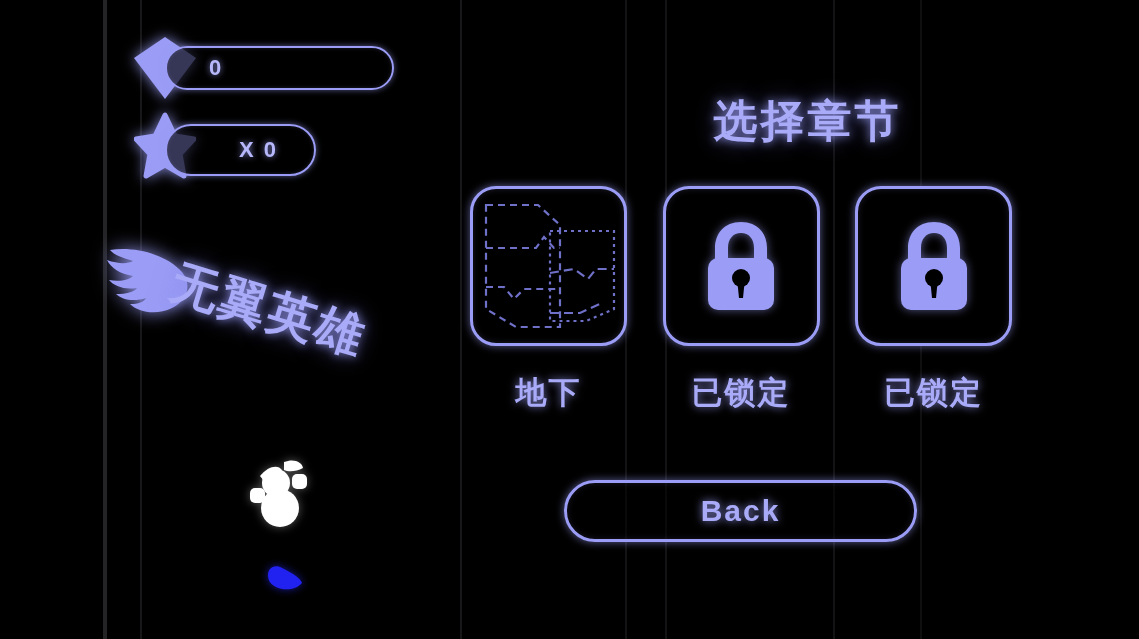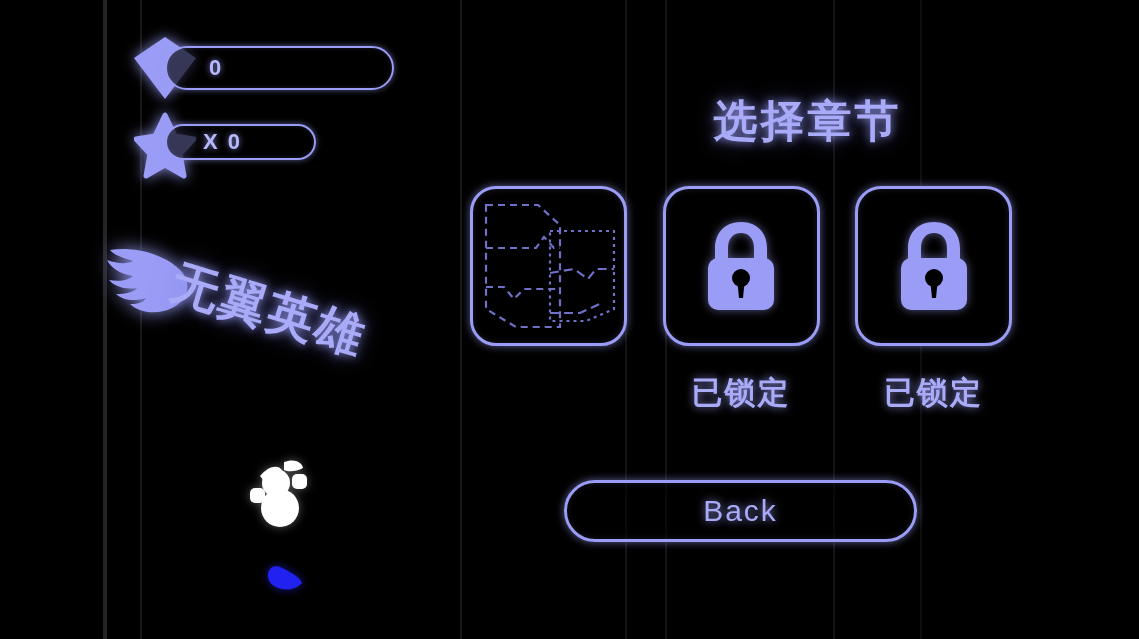--- a/index.html
+++ b/index.html
@@ -43,21 +43,21 @@
   .pill-text {
     color: #b7b8fb;
     font-size: 22px;
     font-weight: bold;
     letter-spacing: 2px;
     text-shadow: 0 0 6px rgba(154,156,245,0.8);
     white-space: nowrap;
   }
 
   .gem-pill  { left: 165px; top: 46px;  width: 229px; height: 44px; padding-left: 42px; }
-  .star-pill { left: 165px; top: 124px; width: 151px; height: 36px; padding-left: 36px; }
+  .star-pill { left: 165px; top: 124px; width: 151px; height: 52px; padding-left: 36px; justify-content: center; }
 
   .icon-glow { position: absolute; filter: drop-shadow(0 0 7px rgba(154,156,245,0.85)); }
   .gem-icon  { left: 128px; top: 31px;  width: 74px;  height: 74px; }
   .star-icon { left: 134px; top: 112px; width: 62px;  height: 68px; }
 
   
   .title-group {
     position: absolute;
     left: 104px;
     top: 228px;
@@ -154,21 +154,21 @@
     background: rgba(0,0,0,0.5);
     box-shadow: 0 0 9px rgba(154,156,245,0.6), inset 0 0 7px rgba(154,156,245,0.15);
     display: flex;
     align-items: center;
     justify-content: center;
     cursor: pointer;
   }
   .back-label {
     color: #a9abf8;
     font-size: 30px;
-    font-weight: normal;
+    font-weight: bold;
     letter-spacing: 2px;
     text-shadow: 0 0 8px rgba(154,156,245,0.85);
   }
 </style>
 </head>
 <body>
 
 <div id="screen">
 
   <div class="bg-lines" id="bg-lines">
@@ -247,20 +247,21 @@
           </g>
           <g fill="none" stroke="#6f70c8" stroke-width="2.2" stroke-dasharray="3 4" stroke-linecap="butt">
             <path d="M74 40 L138 40 L138 118 L110 130 L74 130 Z"></path>
           </g>
           <g fill="none" stroke="#6f70c8" stroke-width="2.2" stroke-dasharray="9 5" stroke-linecap="butt">
             <path d="M74 82 L98 78 L112 88 L120 78 L138 78"></path>
             <path d="M74 122 L104 122 L126 112"></path>
           </g>
         </svg>
       </div>
+      <div class="chapter-label">地下</div>
     </div>
 
     <div class="chapter">
       <div class="chapter-card">
         <svg class="lock-icon" viewBox="0 0 86 96">
           <path d="M43 4 C26 4 17 16 17 30 L17 46 L30 46 L30 30 C30 21 35 15 43 15
                    C51 15 56 21 56 30 L56 46 L69 46 L69 30 C69 16 60 4 43 4 Z" fill="#9a9cf5"></path>
           <rect x="10" y="40" width="66" height="52" rx="10" fill="#9a9cf5"></rect>
           <circle cx="43" cy="60" r="9" fill="#000000"></circle>
           <path d="M39 60 L47 60 L45 80 L41 80 Z" fill="#000000"></path>

